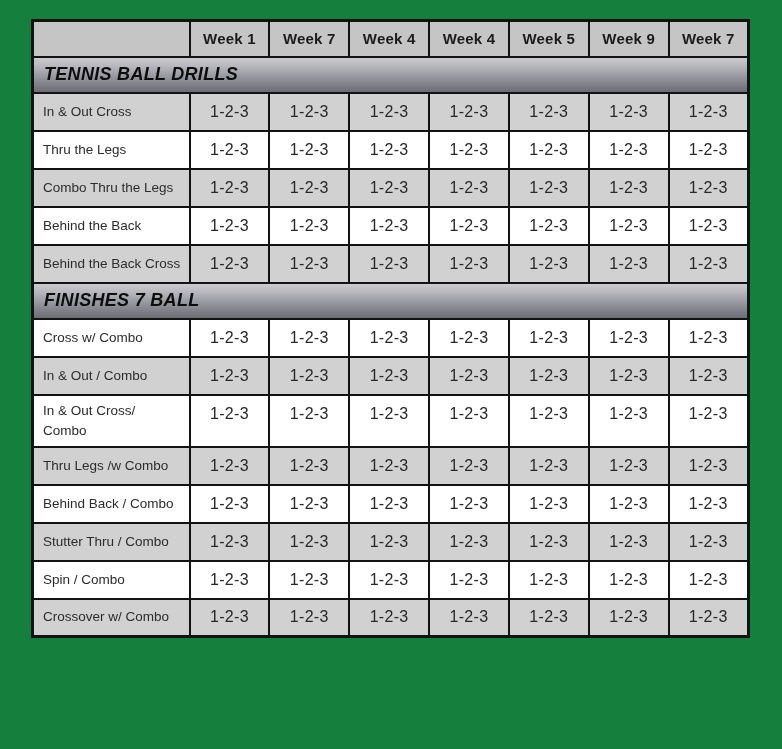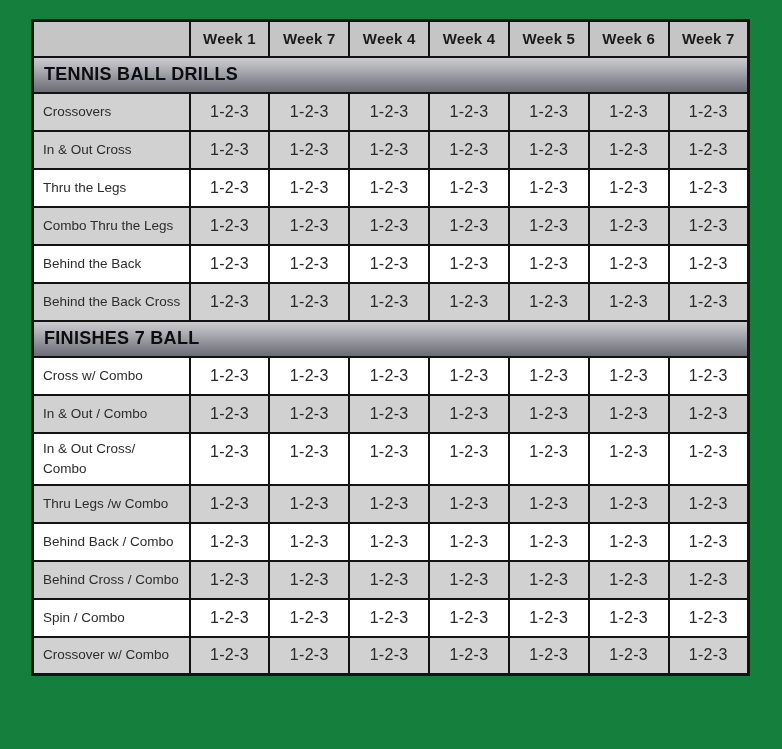--- a/index.html
+++ b/index.html
@@ -43,20 +43,21 @@
   
   tr.band td {
     height: 36px;
     background: linear-gradient(to bottom, #cbcbcf 0%, #b3b3b9 28%, #8a8a92 68%, #6c6c74 100%);
     font-size: 18px;
     font-weight: bold;
     color: #0d0d0d;
     padding: 0 0 0 10px;
     vertical-align: middle;
     letter-spacing: 0.3px;
+    font-style: italic;
   }
   
   tr.row { height: 38px; }
   tr.row.gray td { background: #d1d1d1; }
   tr.row.white td { background: #ffffff; }
   td.label {
     font-size: 13.5px;
     color: #2c2c2c;
     padding: 4px 6px 4px 9px;
     vertical-align: middle;
@@ -92,39 +93,29 @@
       <col style="width:79.85px">
     </colgroup>
     <thead>
       <tr>
           <th></th>
           <th>Week 1</th>
           <th>Week 7</th>
           <th>Week 4</th>
           <th>Week 4</th>
           <th>Week 5</th>
-          <th>Week 6</th>
+          <th>Week 9</th>
           <th>Week 7</th>
         </tr>
     </thead>
     <tbody>
         <tr class="band">
           <td colspan="8">TENNIS BALL DRILLS</td>
         </tr>
         <tr class="row gray">
-          <td class="label">Crossovers</td>
-          <td class="val">1-2-3</td>
-          <td class="val">1-2-3</td>
-          <td class="val">1-2-3</td>
-          <td class="val">1-2-3</td>
-          <td class="val">1-2-3</td>
-          <td class="val">1-2-3</td>
-          <td class="val">1-2-3</td>
-        </tr>
-        <tr class="row gray">
           <td class="label">In &amp; Out Cross</td>
           <td class="val">1-2-3</td>
           <td class="val">1-2-3</td>
           <td class="val">1-2-3</td>
           <td class="val">1-2-3</td>
           <td class="val">1-2-3</td>
           <td class="val">1-2-3</td>
           <td class="val">1-2-3</td>
         </tr>
         <tr class="row white">
@@ -215,21 +206,21 @@
           <td class="label">Behind Back / Combo</td>
           <td class="val">1-2-3</td>
           <td class="val">1-2-3</td>
           <td class="val">1-2-3</td>
           <td class="val">1-2-3</td>
           <td class="val">1-2-3</td>
           <td class="val">1-2-3</td>
           <td class="val">1-2-3</td>
         </tr>
         <tr class="row gray">
-          <td class="label">Behind Cross / Combo</td>
+          <td class="label">Stutter Thru / Combo</td>
           <td class="val">1-2-3</td>
           <td class="val">1-2-3</td>
           <td class="val">1-2-3</td>
           <td class="val">1-2-3</td>
           <td class="val">1-2-3</td>
           <td class="val">1-2-3</td>
           <td class="val">1-2-3</td>
         </tr>
         <tr class="row white">
           <td class="label">Spin / Combo</td>

